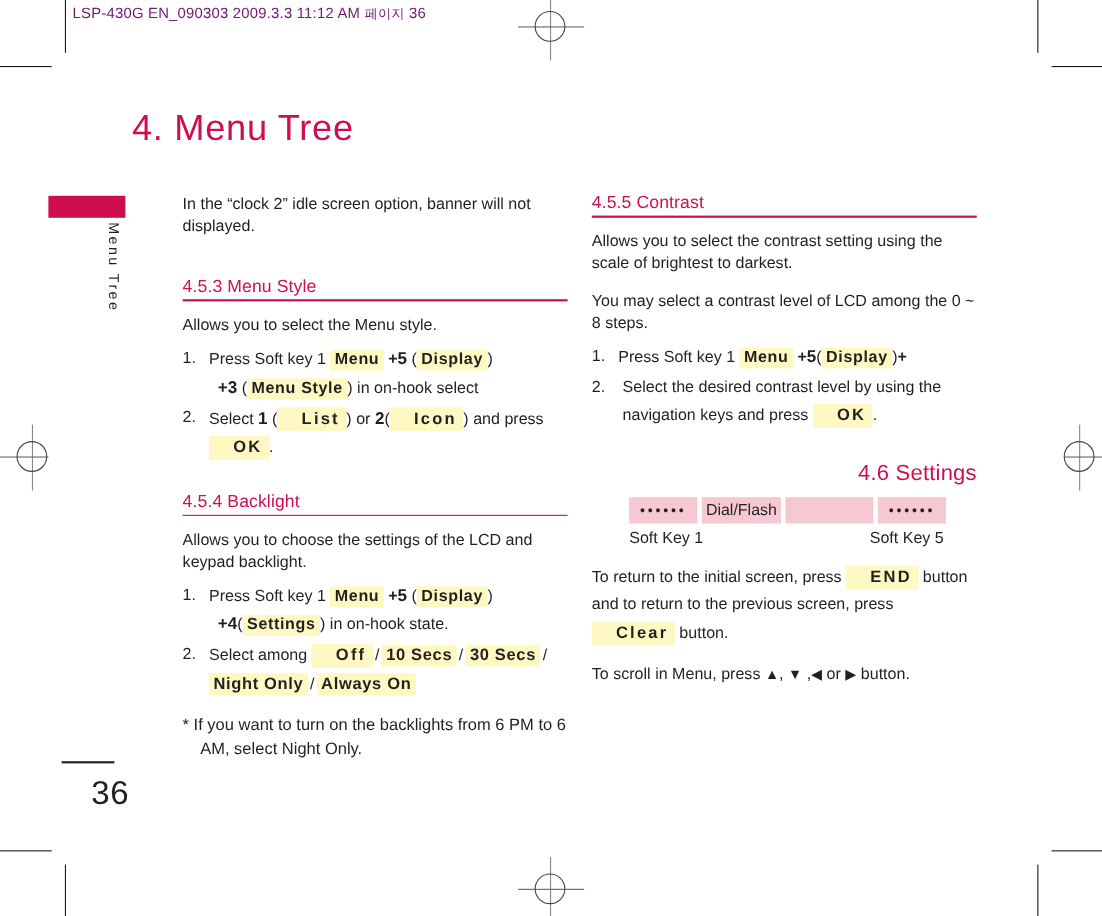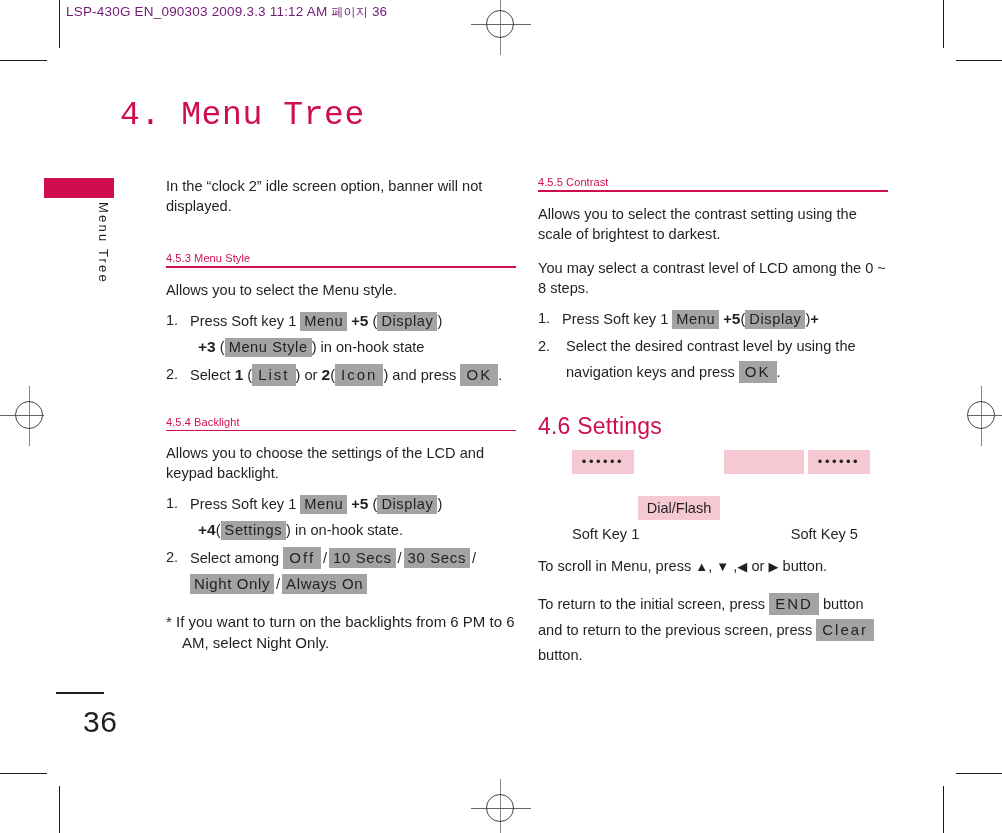--- a/index.html
+++ b/index.html
@@ -100,45 +100,45 @@
   p.body {
     margin: 0 0 14px 0;
     font-size: 14.6px;
     line-height: 20px;
     color: #231f20;
   }
   p.body.tight { margin-bottom: 8px; }
 
   h2.sect {
     margin: 0 0 2px 0;
-    font-size: 11px;
+    font-size: 16px;
     font-weight: normal;
     color: #ce0e4e;
     letter-spacing: 0.1px;
   }
   .sect-rule {
     height: 1.6px;
     background: #ce0e4e;
     margin-bottom: 12px;
   }
   h2.big {
     margin: 0 0 10px 0;
-    font-size: 23px;
+    font-size: 20px;
     font-weight: normal;
     color: #ce0e4e;
     letter-spacing: 0.2px;
+    text-align: right;
   }
 
   .page-title {
     position: absolute;
     left: 120px; top: 97px;
     font-size: 33px;
     color: #ce0e4e;
     letter-spacing: 0.6px;
-    font-family: Liberation Mono, monospace;
   }
 
   
   ol.steps {
     margin: 0; padding: 0;
     list-style: none;
     font-size: 14.6px;
     line-height: 25px;
   }
   ol.steps > li {
@@ -150,28 +150,28 @@
     position: absolute;
     left: 0; top: 0;
     width: 20px;
     text-align: left;
   }
   .cont { display: block; padding-left: 8px; }
   .cont.flush { padding-left: 0; }
 
   
   .key {
-    background: #a3a3a3;
+    background: #fef9c3;
     padding: 1px 4px 2px 4px;
-    font-weight: normal;
+    font-weight: bold;
     letter-spacing: 0.6px;
     color: #231f20;
     white-space: nowrap;
   }
-  .key.ok { letter-spacing: 2px; font-size: 15px; padding: 2px 6px 3px 6px; }
+  .key.ok { letter-spacing: 2px; font-size: 15px; padding: 2px 6px 3px 22px; }
   .key.big { font-size: 15px; }
   .plus { font-weight: bold; }
   .digit { font-weight: bold; font-size: 15.5px; }
   .slash { font-weight: normal; padding: 0 2px; }
 
   
   .softbar {
     display: flex;
     gap: 4px;
     margin: 8px 0 6px 34px;
@@ -183,21 +183,21 @@
     align-items: center;
     justify-content: center;
     font-size: 14.5px;
     color: #231f20;
   }
   .softbar .cell.dots {
     width: 62px;
     letter-spacing: 2.5px;
     font-size: 13px;
   }
-  .softbar .cell.label { width: 82px; margin-top: 46px; }
+  .softbar .cell.label { width: 72px; }
   .softbar .cell.blank { width: 80px; }
 
   .softkey-names {
     display: flex;
     justify-content: space-between;
     margin: 0 0 14px 34px;
     width: 286px;
     font-size: 14.6px;
     gap: 16px;
   }
@@ -272,21 +272,21 @@
   <ol class="steps">
     <li>
       <span class="num">1.</span>
       <span>Press Soft key 1</span>
       <span class="key">Menu</span>
       <span class="plus">+</span><span class="digit">5</span>
       <span>(</span><span class="key">Display</span><span>)</span>
       <span class="cont">
         <span class="digit">+3</span>
         <span>(</span><span class="key">Menu Style</span><span>)</span>
-        <span>in on-hook state</span>
+        <span>in on-hook select</span>
       </span>
     </li>
     <li>
       <span class="num">2.</span>
       <span>Select</span>
       <span class="digit">1</span>
       <span>(</span><span class="key ok">List</span><span>)</span>
       <span>or</span>
       <span class="digit">2</span><span>(</span><span class="key ok">Icon</span><span>)</span>
       <span>and press</span>
@@ -354,30 +354,30 @@
     <div class="cell dots">••••••</div>
     <div class="cell label">Dial/Flash</div>
     <div class="cell blank"></div>
     <div class="cell dots">••••••</div>
   </div>
   <div class="softkey-names">
     <span>Soft Key 1</span>
     <span>Soft Key 5</span>
   </div>
 
+  <p class="body" style="line-height:25px;">
+    <span>To return to the initial screen, press</span>
+    <span class="key ok">END</span>
+    <span>button and to return to the previous screen, press</span>
+    <span class="key ok">Clear</span>
+    <span>button.</span>
+  </p>
+
   <p class="body">
     <span>To scroll in Menu, press</span>
     <span class="arrow">▲</span><span>,</span>
     <span class="arrow">▼</span>
     <span>,</span><span class="arrow">◀</span>
     <span>or</span>
     <span class="arrow">▶</span>
     <span>button.</span>
   </p>
-
-  <p class="body" style="line-height:25px;">
-    <span>To return to the initial screen, press</span>
-    <span class="key ok">END</span>
-    <span>button and to return to the previous screen, press</span>
-    <span class="key ok">Clear</span>
-    <span>button.</span>
-  </p>
 </div>
 
 </body></html>

